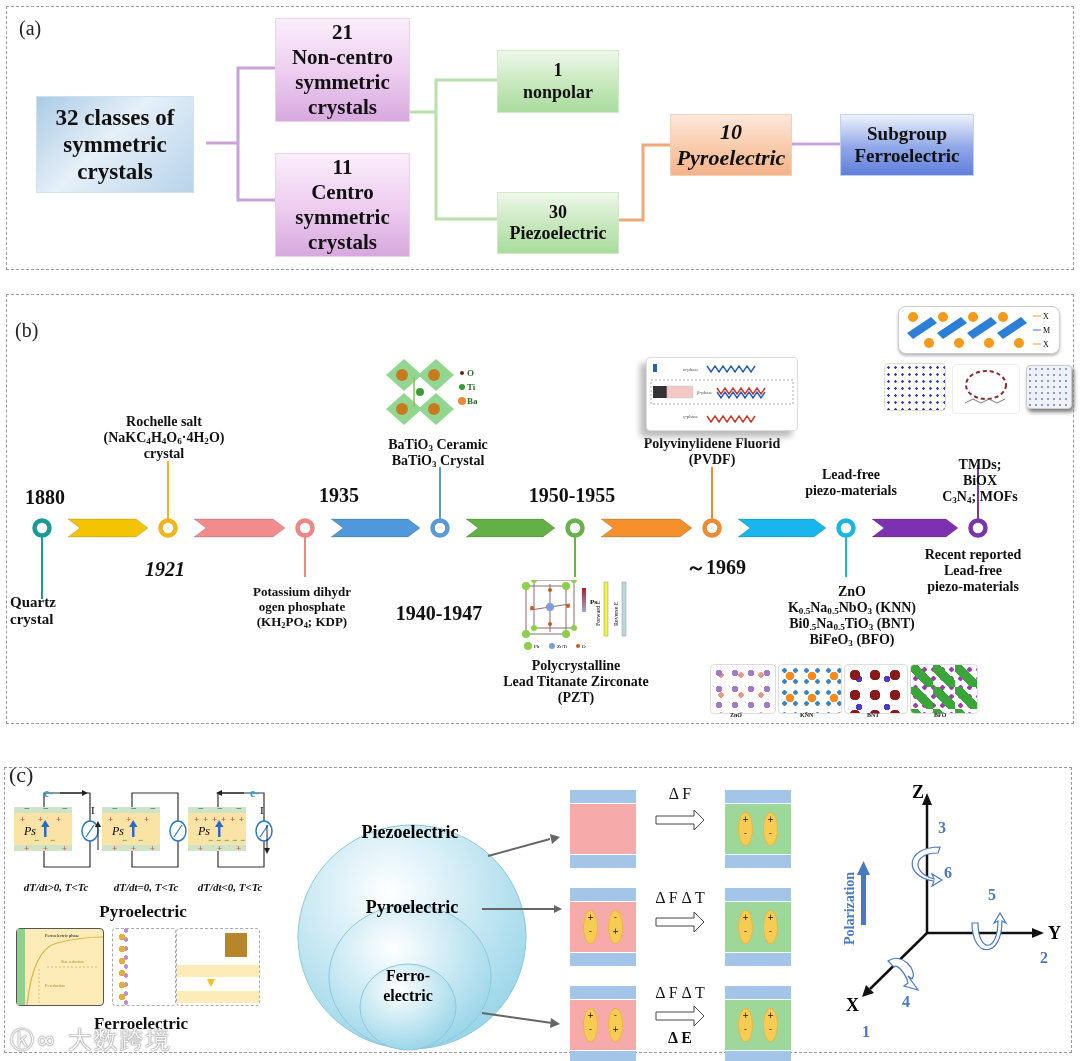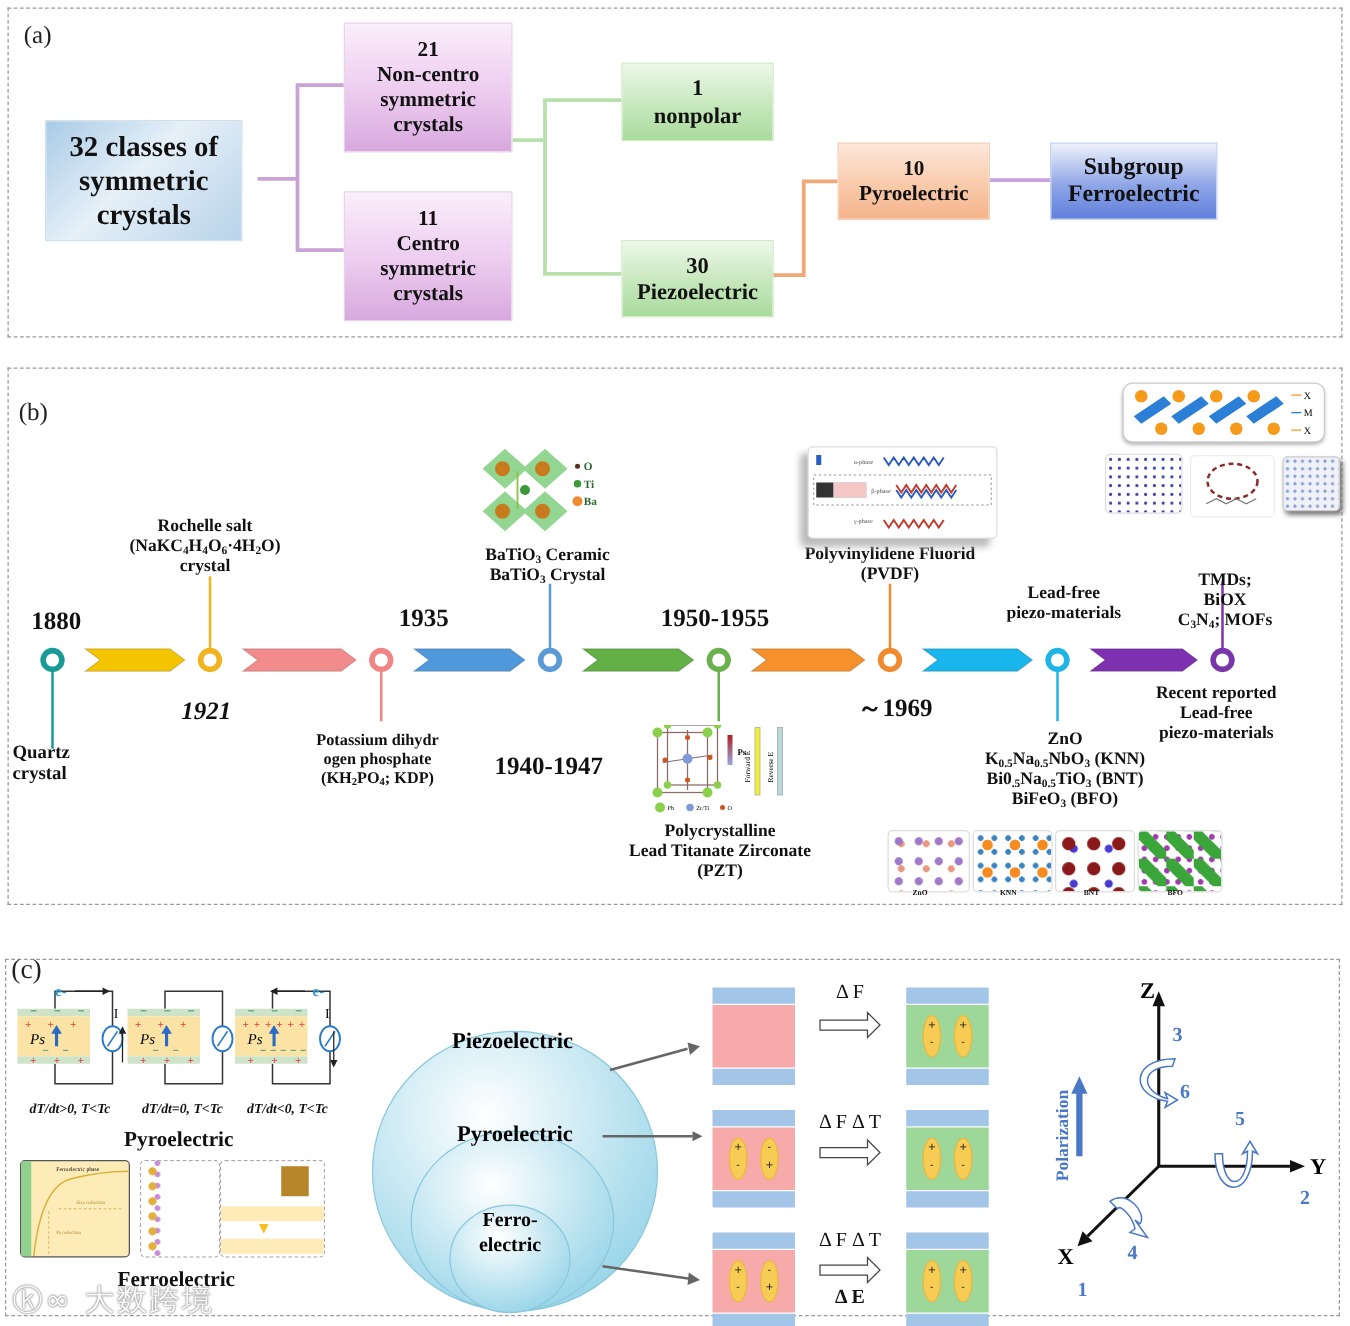--- a/index.html
+++ b/index.html
@@ -4,23 +4,23 @@
 <style>
   html, body { margin:0; padding:0; background:#ffffff; }
   body { width:1080px; height:1061px; position:relative; overflow:hidden;
          font-family:"Liberation Serif", "DejaVu Serif", serif; color:#111; }
   .panel { position:absolute; border:1.5px dashed #9a9a9a; box-sizing:border-box; }
   .plabel { position:absolute; font-size:20px; color:#222; }
   .box { position:absolute; box-sizing:border-box; display:flex; flex-direction:column;
          align-items:center; justify-content:center; text-align:center; font-weight:bold;
          line-height:1.18; }
   .b-blue { background:linear-gradient(135deg,#a9cbe6 0%,#e6f0f8 45%,#b8d3ea 100%); border:1px solid #cfe0ef; font-size:23px; }
-  .b-purple { background:linear-gradient(180deg,#fbeefb 0%,#eccbef 55%,#d7a9de 100%); border:1px solid #e8d3ea; font-size:17px; }
+  .b-purple { background:linear-gradient(180deg,#fbeefb 0%,#eccbef 55%,#d7a9de 100%); border:1px solid #e8d3ea; font-size:21px; }
   .b-green { background:linear-gradient(180deg,#eef8ea 0%,#c6e7bb 55%,#a9dc9d 100%); border:1px solid #d0ebc6; font-size:18px; }
-  .b-orange { background:linear-gradient(180deg,#fde7da 0%,#f8c8a7 60%,#f4b38b 100%); border:1px solid #f3d0b8; font-size:17px; }
+  .b-orange { background:linear-gradient(180deg,#fde7da 0%,#f8c8a7 60%,#f4b38b 100%); border:1px solid #f3d0b8; font-size:22px;font-style:italic; }
   .b-royal { background:linear-gradient(180deg,#eef2fb 0%,#8fa6e7 55%,#5f7fdb 100%); border:1px solid #c4d0f0; font-size:19px; }
   .conn { position:absolute; }
   .t { position:absolute; text-align:center; font-weight:bold; line-height:1.15; white-space:nowrap; }
   .year { font-size:20px; }
   .lbl { font-size:14px; }
   sub { font-size:0.65em; vertical-align:-0.25em; line-height:0; }
   .img-ph { position:absolute; border-radius:4px; }
   svg text { font-family:"Liberation Serif", "DejaVu Serif", serif; }
   .watermark { position:absolute; left:10px; top:1024px; font-family:"DejaVu Sans", sans-serif;
                font-size:24px; color:rgba(255,255,255,0.95); text-shadow:0 0 2px #888, 0 0 1px #666; letter-spacing:2px; }

